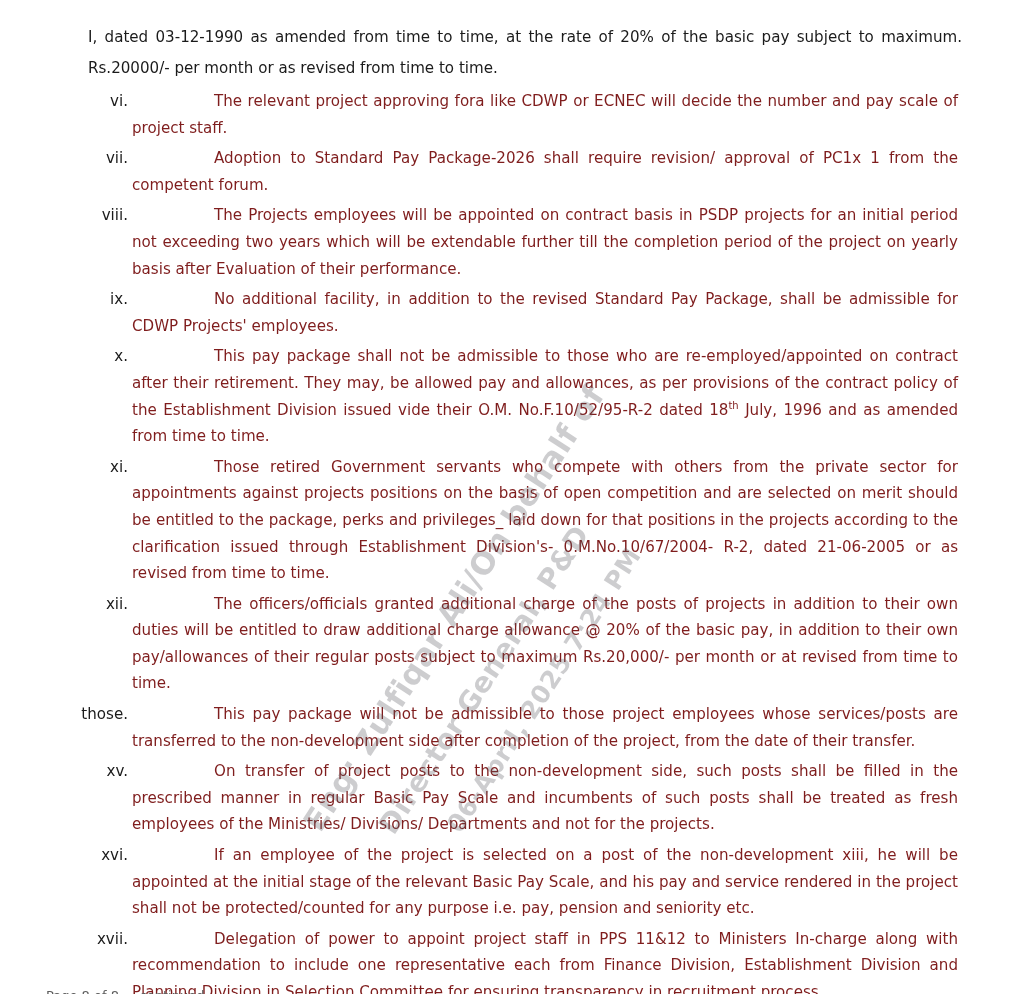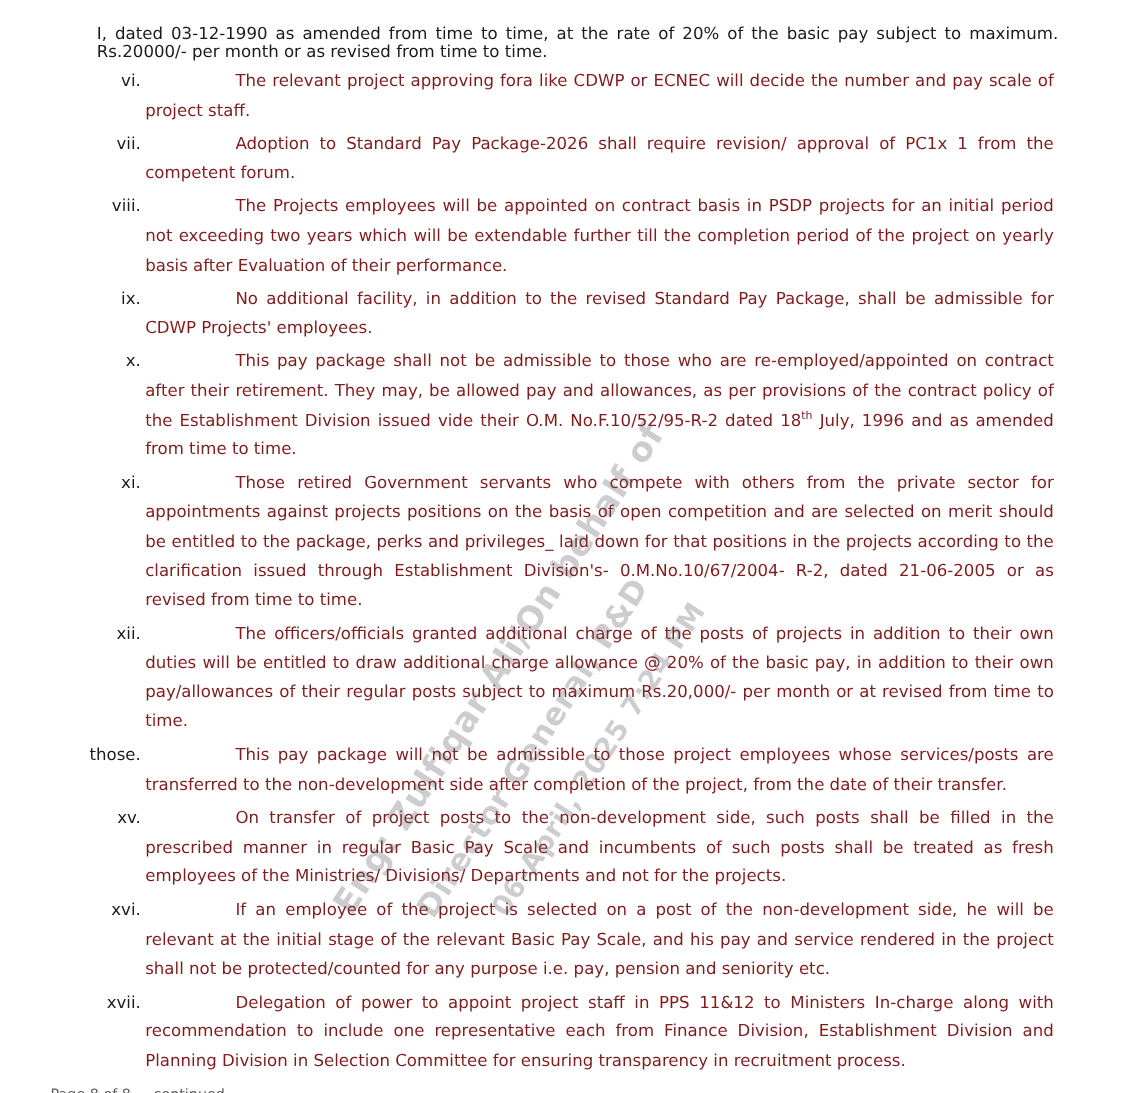--- a/index.html
+++ b/index.html
@@ -64,21 +64,21 @@
   .doc-body {
     position: relative;
     z-index: 1;
     padding: 22px 58px 0 60px;
     box-sizing: border-box;
   }
 
   .lead-para {
     margin: 0 0 0 28px;
     font-size: 15.1px;
-    line-height: 17px;
+    line-height: 31px;
     color: #1b1b1b;
     text-align: justify;
     text-justify: inter-word;
   }
 
   ol.clause-list {
     list-style: none;
     margin: 0;
     padding: 0;
   }
@@ -209,21 +209,21 @@
       </li>
 
 
       <li class="clause">
         <span class="clause-num">xv.</span>
         <span class="clause-text">On transfer of project posts to the non-development side, such posts shall be filled in the prescribed manner in regular Basic Pay Scale and incumbents of such posts shall be treated as fresh employees of the Ministries/ Divisions/ Departments and not for the projects.</span>
       </li>
 
       <li class="clause">
         <span class="clause-num">xvi.</span>
-        <span class="clause-text">If an employee of the project is selected on a post of the non-development side, he will be relevant at the initial stage of the relevant Basic Pay Scale, and his pay and service rendered in the project shall not be protected/counted for any purpose i.e. pay, pension and seniority etc.</span>
+        <span class="clause-text">If an employee of the project is selected on a post of the non-development xiii, he will be appointed at the initial stage of the relevant Basic Pay Scale, and his pay and service rendered in the project shall not be protected/counted for any purpose i.e. pay, pension and seniority etc.</span>
       </li>
 
       <li class="clause">
         <span class="clause-num">xvii.</span>
         <span class="clause-text">Delegation of power to appoint project staff in PPS 11&amp;12 to Ministers In-charge along with recommendation to include one representative each from Finance Division, Establishment Division and Planning Division in Selection Committee for ensuring transparency in recruitment process.</span>
       </li>
 
     </ol>
   </div>
 

